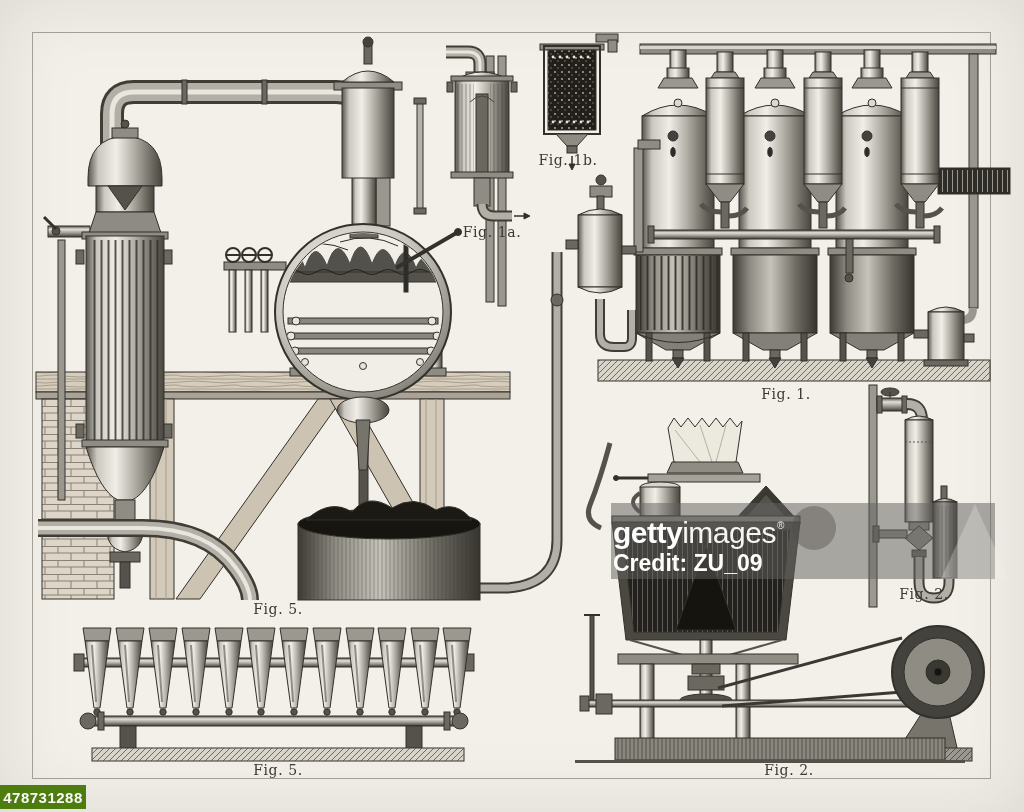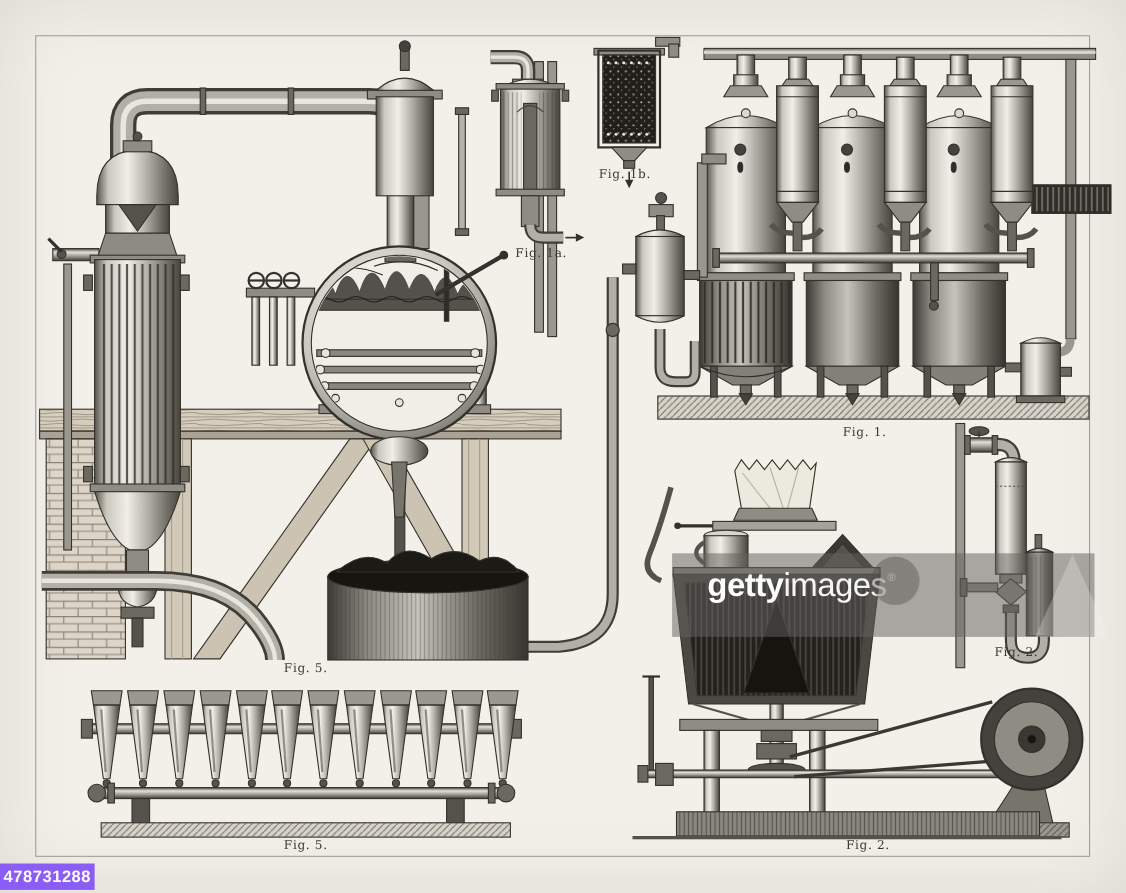--- a/index.html
+++ b/index.html
@@ -3,35 +3,35 @@
 <meta charset="utf-8">
 <style>
   html,body{margin:0;padding:0;width:1024px;height:812px;overflow:hidden;}
   body{font-family:"Liberation Sans", sans-serif;background:#efede6;}
   .page{position:relative;width:1024px;height:812px;background:#f2f0e9;
         box-shadow:inset 0 0 70px rgba(120,115,105,0.18);}
   .frame{position:absolute;left:32px;top:32px;width:957px;height:745px;
          border:1px solid #a49f96;pointer-events:none;}
   .art{position:absolute;left:0;top:0;width:1024px;height:812px;}
   .cap{position:absolute;transform:translateX(-50%);font-family:"DejaVu Serif", serif;
-       font-size:11px;color:#3a3833;letter-spacing:0.6px;white-space:nowrap;}
+       font-size:14px;color:#3a3833;letter-spacing:0.6px;white-space:nowrap;}
   
   .wm-band{position:absolute;left:611px;top:503px;width:384px;height:76px;
-           background:rgba(100,98,95,0.52);color:#fdfdfc;padding:8px 0 0 32px;
+           background:rgba(100,98,95,0.52);color:#fdfdfc;padding:8px 0 0 2px;
            box-sizing:border-box;z-index:5;}
   .wm-brand{font-size:30px;line-height:30px;letter-spacing:-0.5px;}
   .wm-bold{font-weight:700;}
   .wm-light{font-weight:400;opacity:0.96;}
   .wm-reg{font-size:10px;vertical-align:14px;margin-left:1px;opacity:0.9;}
   .wm-credit{font-size:23px;font-weight:700;line-height:26px;margin-top:2px;letter-spacing:0;}
   .wm-circle{position:absolute;left:792px;top:506px;width:44px;height:44px;border-radius:50%;
              background:rgba(80,78,75,0.40);z-index:6;}
   .wm-triangle{position:absolute;left:941px;top:504px;width:68px;height:75px;
                background:rgba(244,242,236,0.28);clip-path:polygon(50% 0,0 100%,100% 100%);z-index:6;}
-  .id-badge{position:absolute;left:0;top:785px;width:86px;height:24px;background:#8b5cf6;
+  .id-badge{position:absolute;left:0;top:785px;width:86px;height:24px;background:#4d7c0f;
             display:flex;align-items:center;justify-content:center;z-index:7;}
   .id-badge span{color:#fbfaf8;font-size:15px;font-weight:700;letter-spacing:0.5px;}
 </style>
 </head>
 <body>
 
 <div class="page">
 
   <div class="frame"></div>
 
@@ -459,19 +459,20 @@
   <div class="cap" style="left:568px;top:152px">Fig. 1b.</div>
   <div class="cap" style="left:786px;top:386px">Fig. 1.</div>
   <div class="cap" style="left:924px;top:586px">Fig. 2.</div>
   <div class="cap" style="left:789px;top:762px">Fig. 2.</div>
   <div class="cap" style="left:278px;top:762px">Fig. 5.</div>
 
   <div class="wm-circle"></div>
   <div class="wm-triangle"></div>
   <div class="wm-band">
     <div class="wm-brand"><span class="wm-bold">getty</span><span class="wm-light">images</span><span class="wm-reg">®</span></div>
+    <div class="wm-credit">Credit: ZU_09</div>
   </div>
 
   <div class="id-badge">
     <span>478731288</span>
   </div>
 
 </div>
 
 </body></html>

